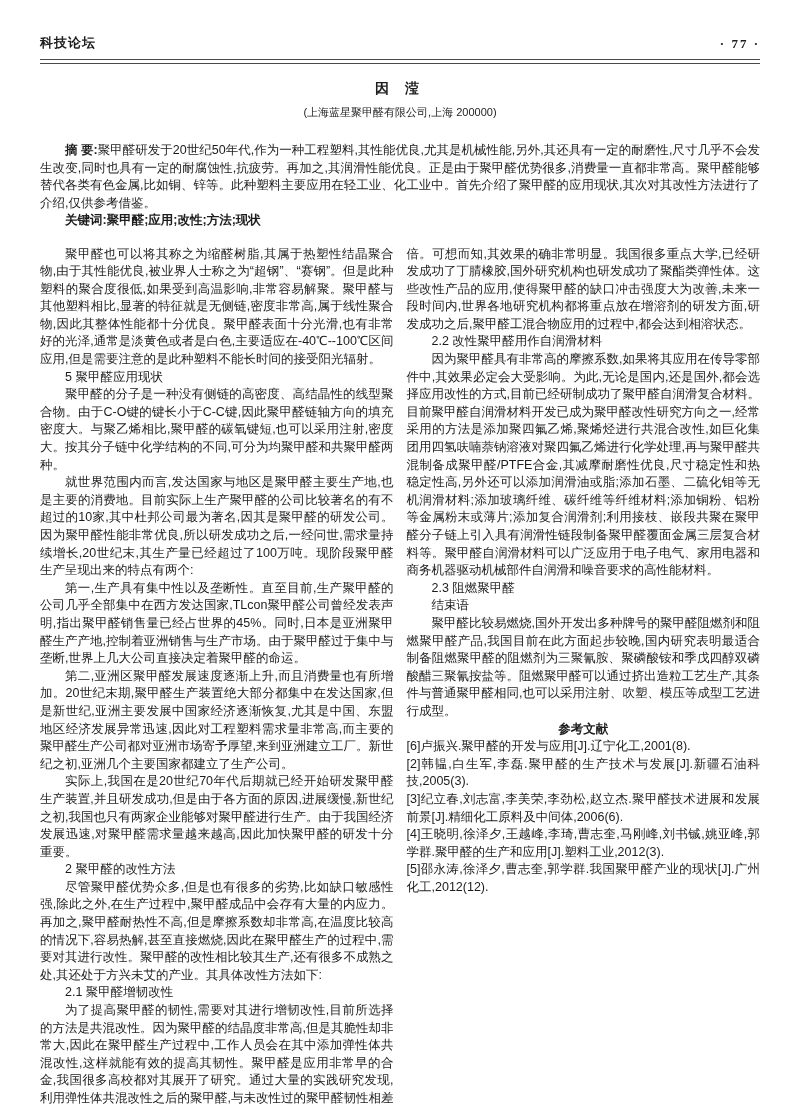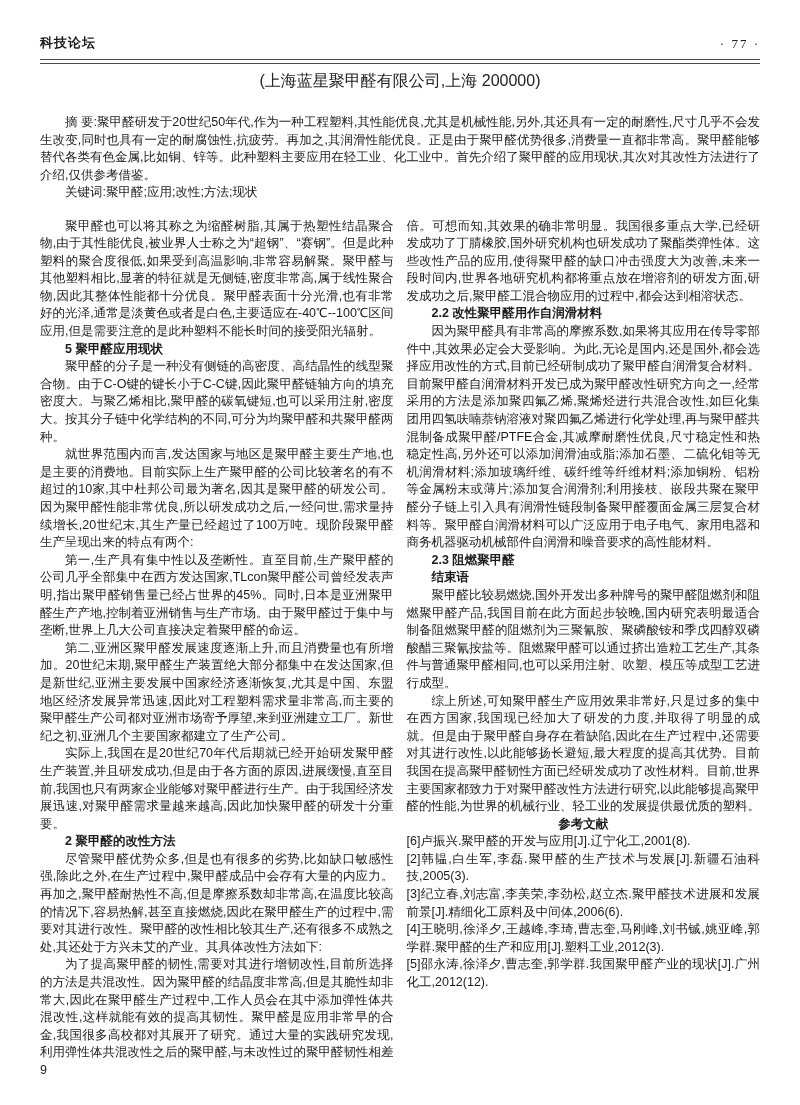--- a/index.html
+++ b/index.html
@@ -12,21 +12,21 @@
     font-family:"Liberation Sans",sans-serif;
     box-sizing:border-box;
     padding:34px 40px 0 40px;
     overflow:hidden;
   }
   .running-head{
     display:flex;justify-content:space-between;align-items:flex-end;
     font-size:13px;
   }
   .running-head .left{font-weight:bold;letter-spacing:1px;}
-  .running-head .right{font-family:"Liberation Serif",serif;letter-spacing:2px;}
+  .running-head .right{font-family:"Liberation Serif",serif;letter-spacing:2px;font-weight:bold;}
   .double-rule{
     margin-top:7px;height:3px;
     border-top:1.6px solid #4a4a4a;
     border-bottom:1.2px solid #4a4a4a;
   }
   .title{
     margin-top:24px;
     text-align:center;
     font-size:27px;
     font-weight:900;
@@ -35,91 +35,92 @@
   .author{
     margin-top:16px;
     text-align:center;
     font-size:14px;
     font-weight:bold;
     letter-spacing:6px;
   }
   .affiliation{
     margin-top:7px;
     text-align:center;
-    font-size:16px;
+    font-size:11px;
     color:#222;
   }
   .abstract-block{
     margin-top:22px;
     font-size:12.5px;line-height:17.5px;
     text-align:justify;
   }
   .abstract-block p{margin:0;text-indent:2em;}
-  .label-bold{font-weight:normal;}
+  .label-bold{font-weight:bold;}
   .keywords-line{margin-top:0;}
   .columns{
     display:flex;
     gap:13px;
     margin-top:16px;
   }
   .col{
     width:354px;
     font-size:12.5px;
     line-height:17.6px;
     text-align:justify;
   }
   .block{margin:0;}
   .para{text-indent:2em;}
   .para-flush{text-indent:0;}
-  .heading{font-weight:bold;text-indent:2em;}
+  .heading{font-weight:normal;text-indent:2em;}
   .heading-center{font-weight:bold;text-align:center;text-indent:0;}
   .ref{text-indent:0;}
 </style>
 </head>
 <body>
 
 <div class="page">
 
   <div class="running-head">
     <span class="left">科技论坛</span>
     <span class="right">· 77 ·</span>
   </div>
 
   <div class="double-rule"></div>
 
 
+  <div class="author">因 滢</div>
 
   <div class="affiliation">(上海蓝星聚甲醛有限公司,上海 200000)</div>
 
   <div class="abstract-block">
     <p><span class="label-bold">摘 要:</span><span>聚甲醛研发于20世纪50年代,作为一种工程塑料,其性能优良,尤其是机械性能,另外,其还具有一定的耐磨性,尺寸几乎不会发生改变,同时也具有一定的耐腐蚀性,抗疲劳。再加之,其润滑性能优良。正是由于聚甲醛优势很多,消费量一直都非常高。聚甲醛能够替代各类有色金属,比如铜、锌等。此种塑料主要应用在轻工业、化工业中。首先介绍了聚甲醛的应用现状,其次对其改性方法进行了介绍,仅供参考借鉴。</span></p>
     <p class="keywords-line"><span class="label-bold">关键词:</span><span class="label-bold">聚甲醛;应用;改性;方法;现状</span></p>
   </div>
 
   <div class="columns">
     <div class="col">
         <div class="block para">聚甲醛也可以将其称之为缩醛树脂,其属于热塑性结晶聚合物,由于其性能优良,被业界人士称之为“超钢”、“赛钢”。但是此种塑料的聚合度很低,如果受到高温影响,非常容易解聚。聚甲醛与其他塑料相比,显著的特征就是无侧链,密度非常高,属于线性聚合物,因此其整体性能都十分优良。聚甲醛表面十分光滑,也有非常好的光泽,通常是淡黄色或者是白色,主要适应在-40℃--100℃区间应用,但是需要注意的是此种塑料不能长时间的接受阳光辐射。</div>
         <div class="block heading">5 聚甲醛应用现状</div>
         <div class="block para">聚甲醛的分子是一种没有侧链的高密度、高结晶性的线型聚合物。由于C-O键的键长小于C-C键,因此聚甲醛链轴方向的填充密度大。与聚乙烯相比,聚甲醛的碳氧键短,也可以采用注射,密度大。按其分子链中化学结构的不同,可分为均聚甲醛和共聚甲醛两种。</div>
         <div class="block para">就世界范围内而言,发达国家与地区是聚甲醛主要生产地,也是主要的消费地。目前实际上生产聚甲醛的公司比较著名的有不超过的10家,其中杜邦公司最为著名,因其是聚甲醛的研发公司。因为聚甲醛性能非常优良,所以研发成功之后,一经问世,需求量持续增长,20世纪末,其生产量已经超过了100万吨。现阶段聚甲醛生产呈现出来的特点有两个:</div>
         <div class="block para">第一,生产具有集中性以及垄断性。直至目前,生产聚甲醛的公司几乎全部集中在西方发达国家,TLcon聚甲醛公司曾经发表声明,指出聚甲醛销售量已经占世界的45%。同时,日本是亚洲聚甲醛生产产地,控制着亚洲销售与生产市场。由于聚甲醛过于集中与垄断,世界上几大公司直接决定着聚甲醛的命运。</div>
         <div class="block para">第二,亚洲区聚甲醛发展速度逐渐上升,而且消费量也有所增加。20世纪末期,聚甲醛生产装置绝大部分都集中在发达国家,但是新世纪,亚洲主要发展中国家经济逐渐恢复,尤其是中国、东盟地区经济发展异常迅速,因此对工程塑料需求量非常高,而主要的聚甲醛生产公司都对亚洲市场寄予厚望,来到亚洲建立工厂。新世纪之初,亚洲几个主要国家都建立了生产公司。</div>
-        <div class="block para">实际上,我国在是20世纪70年代后期就已经开始研发聚甲醛生产装置,并且研发成功,但是由于各方面的原因,进展缓慢,直至目前,我国也只有两家企业能够对聚甲醛进行生产。由于我国经济发展迅速,对聚甲醛需求量越来越高,因此加快聚甲醛的研发十分重要。</div>
+        <div class="block para">实际上,我国在是20世纪70年代后期就已经开始研发聚甲醛生产装置,并且研发成功,但是由于各方面的原因,进展缓慢,新世纪之初,我国也只有两家企业能够对聚甲醛进行生产。由于我国经济发展迅速,对聚甲醛需求量越来越高,因此加快聚甲醛的研发十分重要。</div>
         <div class="block heading">2 聚甲醛的改性方法</div>
         <div class="block para">尽管聚甲醛优势众多,但是也有很多的劣势,比如缺口敏感性强,除此之外,在生产过程中,聚甲醛成品中会存有大量的内应力。再加之,聚甲醛耐热性不高,但是摩擦系数却非常高,在温度比较高的情况下,容易热解,甚至直接燃烧,因此在聚甲醛生产的过程中,需要对其进行改性。聚甲醛的改性相比较其生产,还有很多不成熟之处,其还处于方兴未艾的产业。其具体改性方法如下:</div>
+        <div class="block heading">2.1 聚甲醛增韧改性</div>
         <div class="block para">为了提高聚甲醛的韧性,需要对其进行增韧改性,目前所选择的方法是共混改性。因为聚甲醛的结晶度非常高,但是其脆性却非常大,因此在聚甲醛生产过程中,工作人员会在其中添加弹性体共混改性,这样就能有效的提高其韧性。聚甲醛是应用非常早的合金,我国很多高校都对其展开了研究。通过大量的实践研究发现,利用弹性体共混改性之后的聚甲醛,与未改性过的聚甲醛韧性相差9</div>
       </div>
     <div class="col">
         <div class="block para-flush">倍。可想而知,其效果的确非常明显。我国很多重点大学,已经研发成功了丁腈橡胶,国外研究机构也研发成功了聚酯类弹性体。这些改性产品的应用,使得聚甲醛的缺口冲击强度大为改善,未来一段时间内,世界各地研究机构都将重点放在增溶剂的研发方面,研发成功之后,聚甲醛工混合物应用的过程中,都会达到相溶状态。</div>
         <div class="block heading">2.2 改性聚甲醛用作自润滑材料</div>
         <div class="block para">因为聚甲醛具有非常高的摩擦系数,如果将其应用在传导零部件中,其效果必定会大受影响。为此,无论是国内,还是国外,都会选择应用改性的方式,目前已经研制成功了聚甲醛自润滑复合材料。目前聚甲醛自润滑材料开发已成为聚甲醛改性研究方向之一,经常采用的方法是添加聚四氟乙烯,聚烯烃进行共混合改性,如巨化集团用四氢呋喃萘钠溶液对聚四氟乙烯进行化学处理,再与聚甲醛共混制备成聚甲醛/PTFE合金,其减摩耐磨性优良,尺寸稳定性和热稳定性高,另外还可以添加润滑油或脂;添加石墨、二硫化钼等无机润滑材料;添加玻璃纤维、碳纤维等纤维材料;添加铜粉、铝粉等金属粉末或薄片;添加复合润滑剂;利用接枝、嵌段共聚在聚甲醛分子链上引入具有润滑性链段制备聚甲醛覆面金属三层复合材料等。聚甲醛自润滑材料可以广泛应用于电子电气、家用电器和商务机器驱动机械部件自润滑和噪音要求的高性能材料。</div>
         <div class="block heading">2.3 阻燃聚甲醛</div>
         <div class="block heading">结束语</div>
         <div class="block para">聚甲醛比较易燃烧,国外开发出多种牌号的聚甲醛阻燃剂和阻燃聚甲醛产品,我国目前在此方面起步较晚,国内研究表明最适合制备阻燃聚甲醛的阻燃剂为三聚氰胺、聚磷酸铵和季戊四醇双磷酸醋三聚氰按盐等。阻燃聚甲醛可以通过挤出造粒工艺生产,其条件与普通聚甲醛相同,也可以采用注射、吹塑、模压等成型工艺进行成型。</div>
-        <div class="block para">综上所述,可知聚甲醛生产应用效果非常好,只是过多的集中在西方国家,我国现已经加大了研发的力度,并取得了明显的成就。但是由于聚甲醛自身存在着缺陷,因此在生产过程中,还需要对其进行改性,以此能够扬长避短,最大程度的提高其优势。目前我国在提高聚甲醛韧性方面已经研发成功了改性材料。目前,世界主要国家都致力于对聚甲醛改性方法进行研究,以此能够提高聚甲醛的性能,为世界的机械行业、轻工业的发展提供最优质的塑料。</div>
         <div class="block heading-center">参考文献</div>
         <div class="block ref">[6]卢振兴.聚甲醛的开发与应用[J].辽宁化工,2001(8).</div>
         <div class="block ref">[2]韩韫,白生军,李磊.聚甲醛的生产技术与发展[J].新疆石油科技,2005(3).</div>
         <div class="block ref">[3]纪立春,刘志富,李美荣,李劲松,赵立杰.聚甲醛技术进展和发展前景[J].精细化工原料及中间体,2006(6).</div>
         <div class="block ref">[4]王晓明,徐泽夕,王越峰,李琦,曹志奎,马刚峰,刘书铖,姚亚峰,郭学群.聚甲醛的生产和应用[J].塑料工业,2012(3).</div>
         <div class="block ref">[5]邵永涛,徐泽夕,曹志奎,郭学群.我国聚甲醛产业的现状[J].广州化工,2012(12).</div>
       </div>
   </div>
 
 </div>

